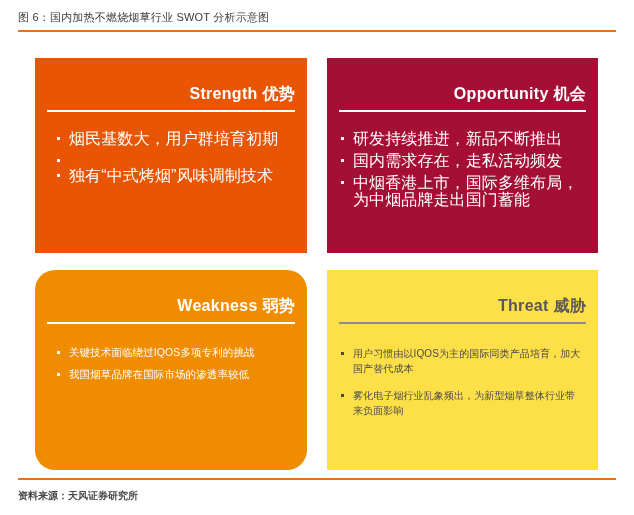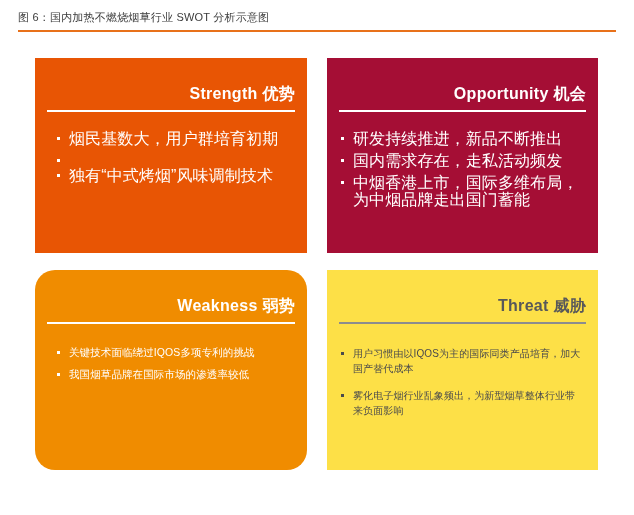--- a/index.html
+++ b/index.html
@@ -228,14 +228,18 @@
         </li>
         <li class="bullet">
           <span class="bullet-dot"></span>
           <span class="bullet-text">雾化电子烟行业乱象频出，为新型烟草整体行业带来负面影响</span>
         </li>
       </ul>
     </div>
 
   </div>
 
+  <div class="footer">
+    <div class="footer-rule"></div>
+    <div class="footer-source">资料来源：天风证券研究所</div>
+  </div>
 
 </div>
 
 </body></html>

